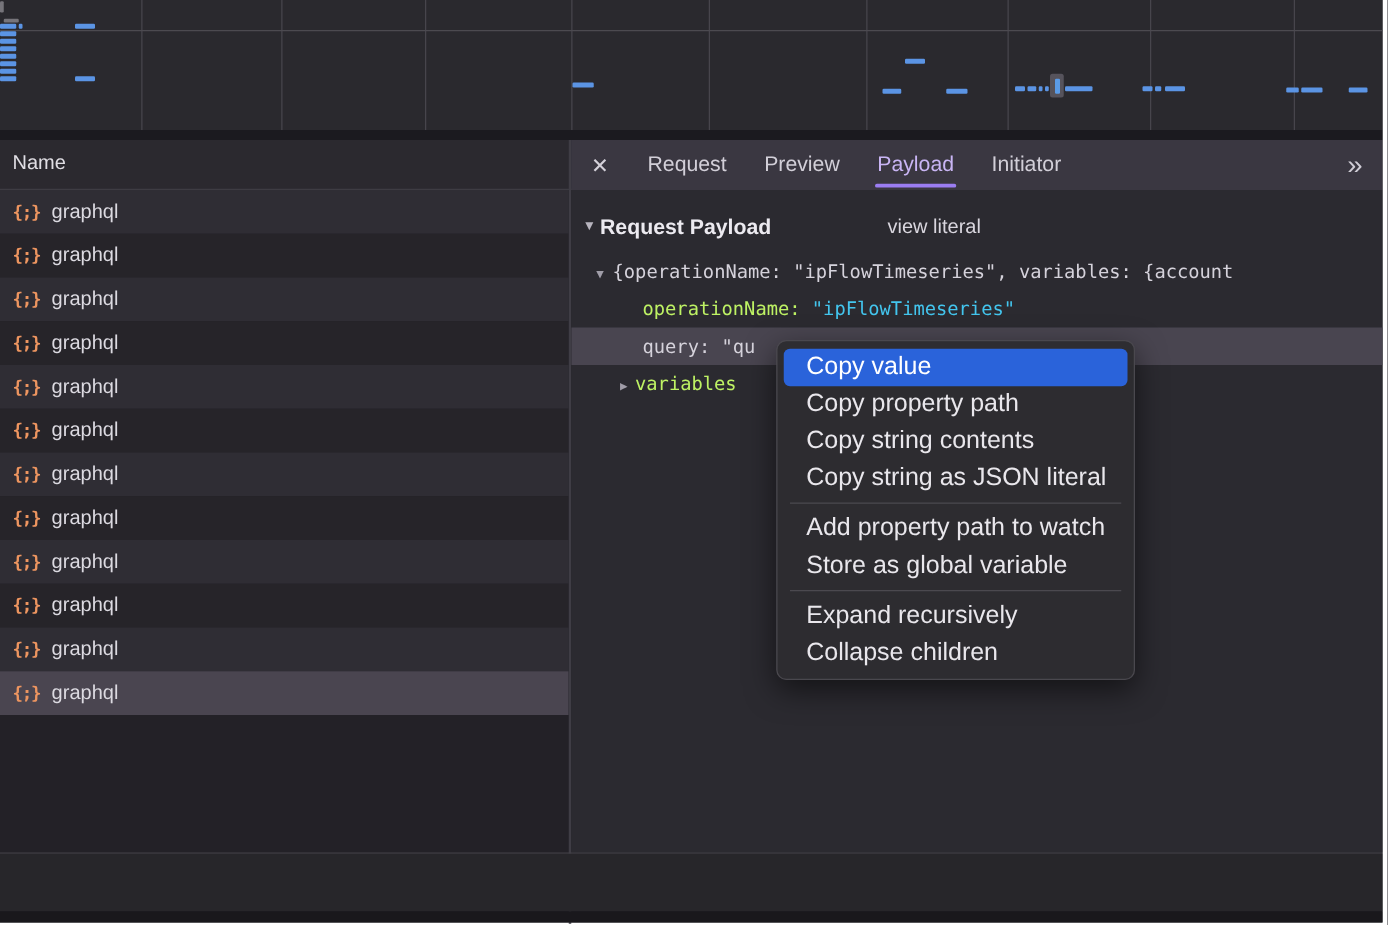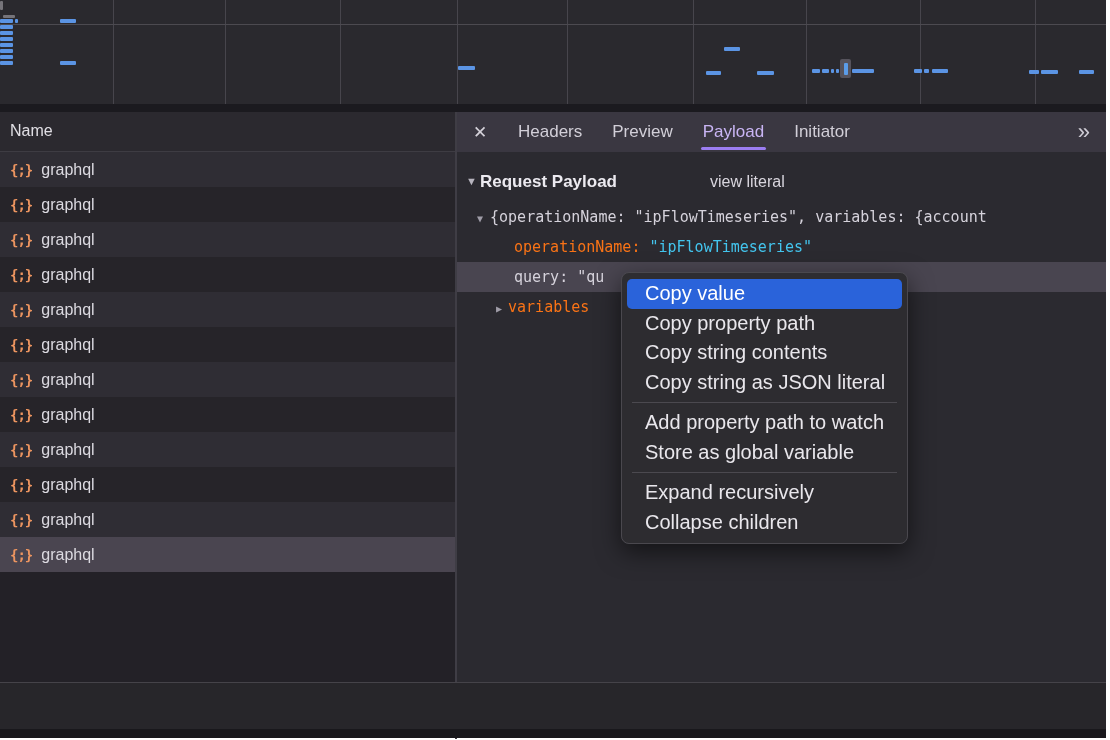--- a/index.html
+++ b/index.html
@@ -45,21 +45,21 @@
   
   .details{position:absolute;left:457px;top:152px;width:649px;height:530px;background:#2b2a30;overflow:hidden;}
   .payload-header{position:absolute;left:0;top:18px;height:24px;width:649px;}
   .tri{position:absolute;left:9px;top:5px;font-size:11px;color:#b7b4be;}
   .payload-title{position:absolute;left:23px;top:0;font-size:17px;font-weight:bold;color:#eceaf0;line-height:24px;}
   .view-source{position:absolute;left:253px;top:0;font-size:16px;color:#d9d6de;line-height:24px;}
   .tree-row{position:absolute;left:0;width:649px;height:30px;line-height:30px;white-space:pre;overflow:hidden;
     font-family:"DejaVu Sans Mono",monospace;font-size:15px;color:#d5d2db;}
   .tree-row.selected{background:#494550;}
   .tw-arrow{font-size:10px;color:#a09da8;}
-  .k{color:#f97316;margin-top:12px;}
+  .k{color:#bef264;margin-top:12px;}
   .s{color:#43c5ee;}
 
   
   .context-menu{position:absolute;left:621px;top:272px;width:287px;background:rgba(45,44,49,0.97);
     border:1px solid #4a484e;border-radius:8px;box-shadow:0 8px 24px rgba(0,0,0,0.55);
     padding:6px 0;box-sizing:border-box;z-index:10;}
   .menu-item{height:29.5px;line-height:29.5px;padding-left:23px;font-size:20px;color:#e9e7ec;white-space:nowrap;overflow:hidden;}
   .menu-item.highlighted{margin:0 5px;padding-left:18px;border-radius:5px;background:#2a63da;color:#ffffff;}
   .menu-sep{height:1px;margin:5px 10px;background:#4b494f;}
 
@@ -170,21 +170,21 @@
         <div class="req-icon">{;}</div>
         <div class="req-label">graphql</div>
       </div>
     </div>
 
   <div class="vdivider"></div>
 
   <div class="tabbar">
     <div class="close-btn">✕</div>
     <div class="tab-slot" style="display:flex;">
-        <div class="tab">Headers</div>
+        <div class="tab">Request</div>
         <div class="tab">Preview</div>
         <div class="tab active">Payload</div>
         <div class="tab">Initiator</div>
       </div>
     <div class="overflow-btn">»</div>
   </div>
 
   <div class="details">
     <div class="payload-header">
       <span class="tri">▼</span>

